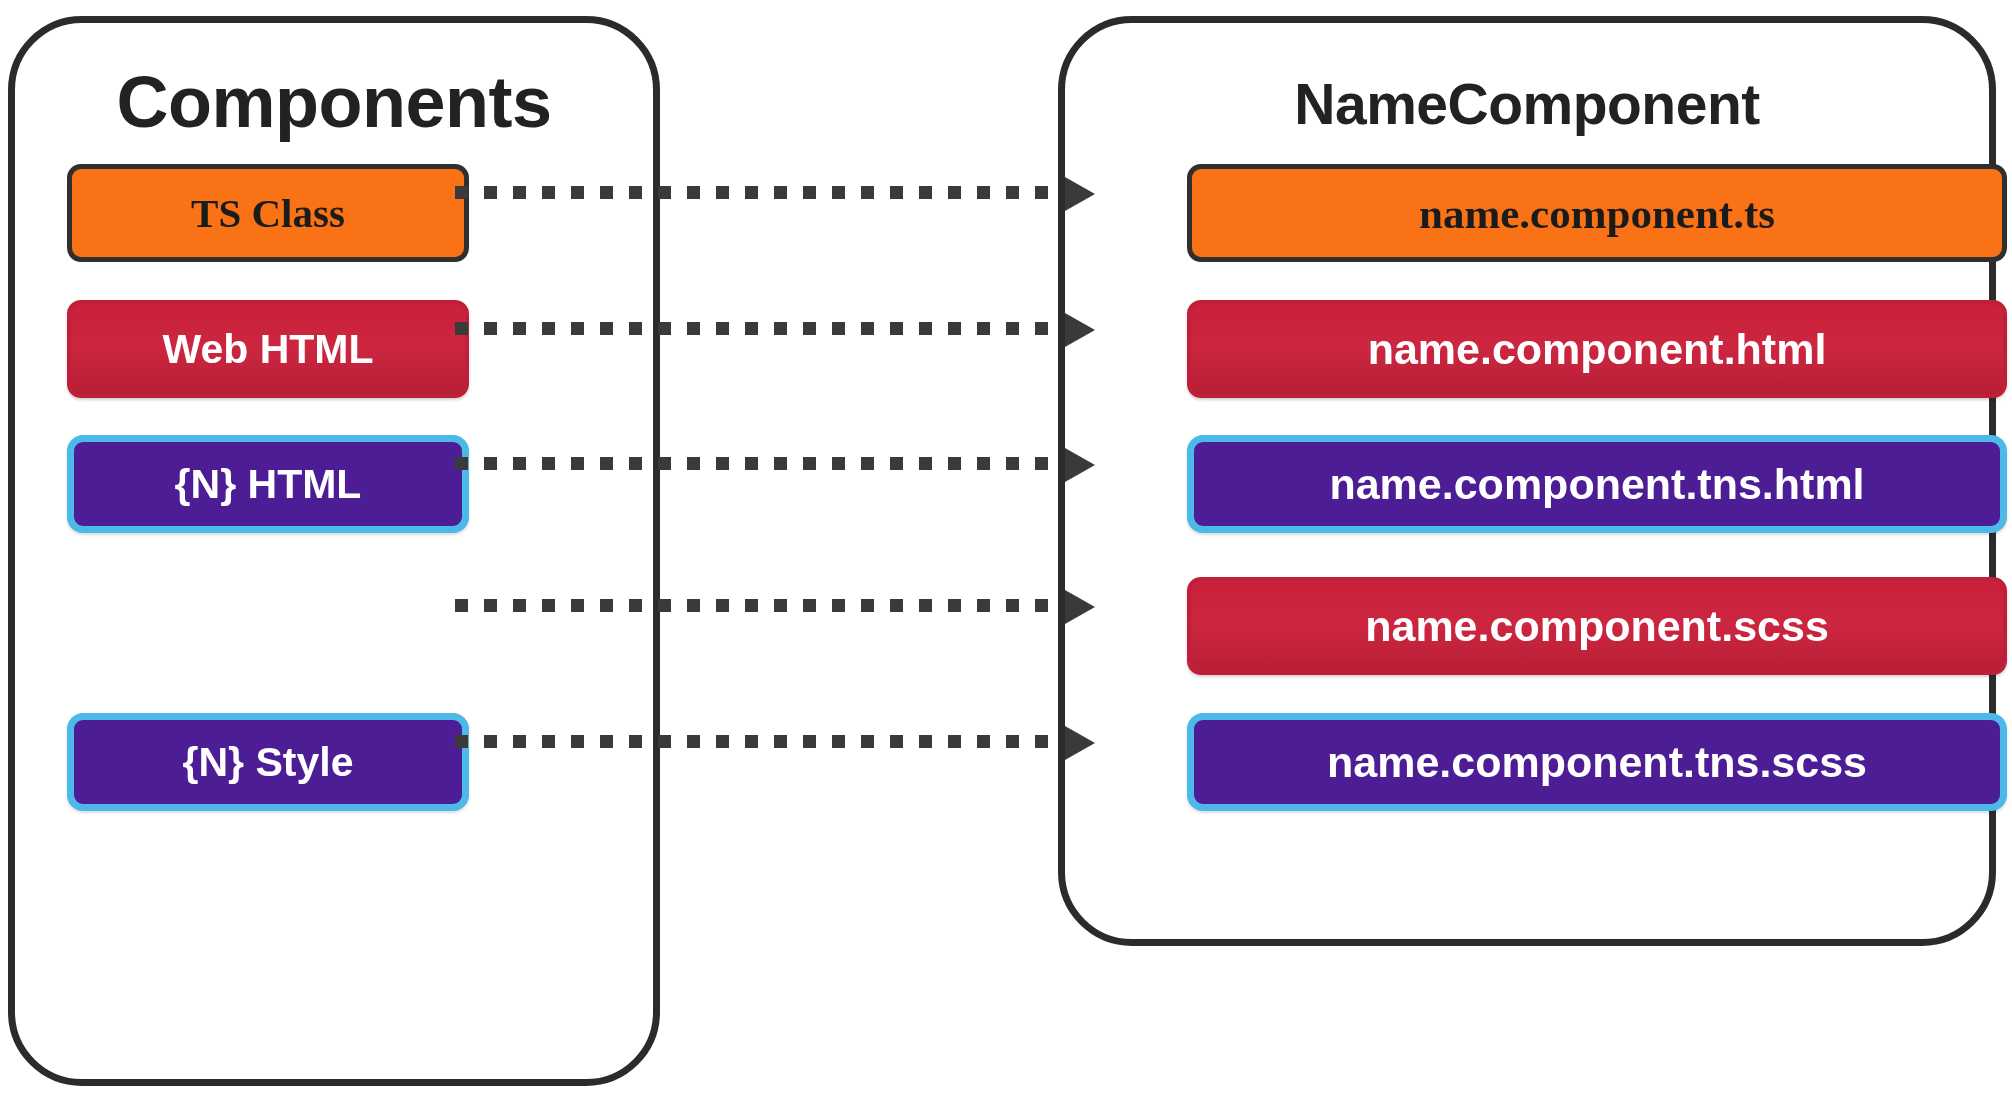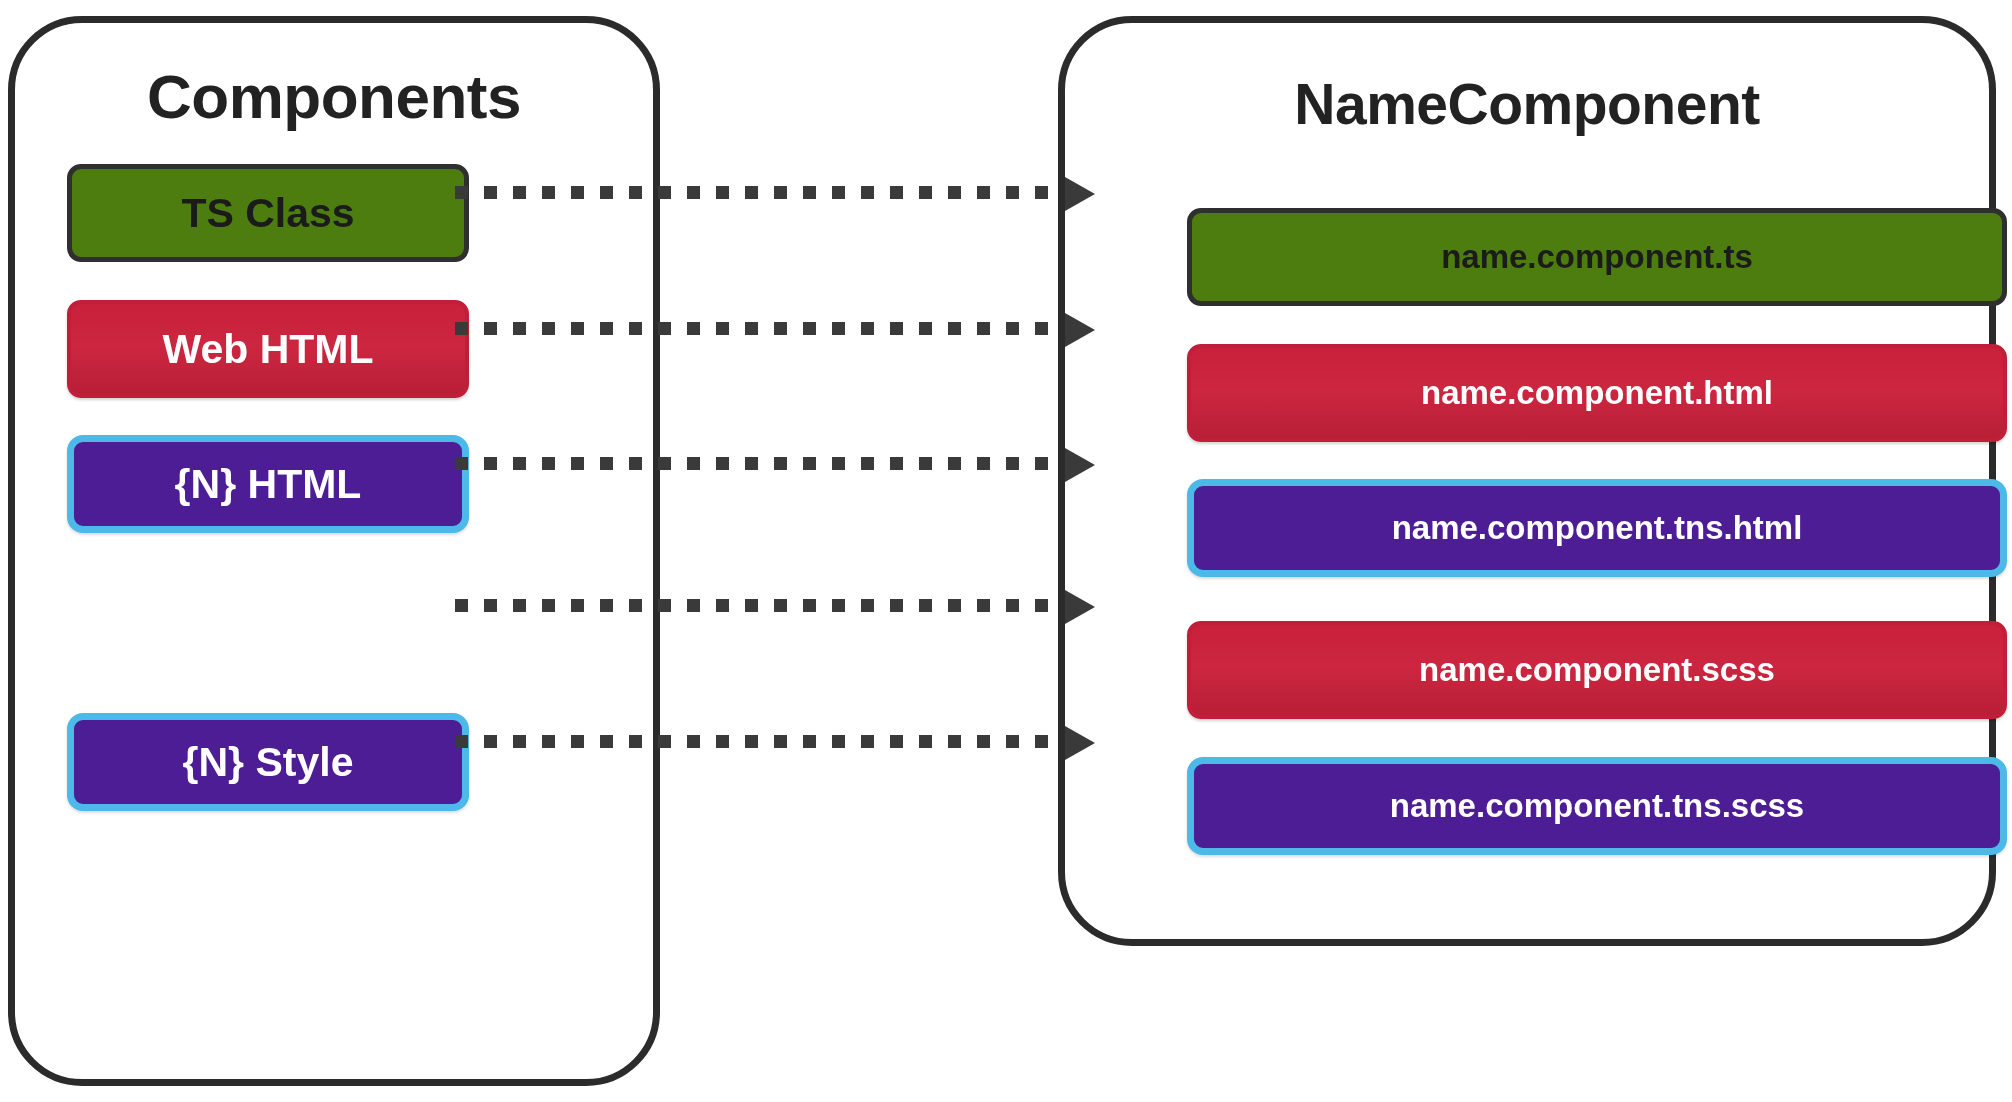--- a/index.html
+++ b/index.html
@@ -36,21 +36,21 @@
   .panel-title {
     position: absolute;
     left: 0;
     width: 100%;
     text-align: center;
     font-weight: bold;
     color: #222222;
     letter-spacing: -0.5px;
     white-space: nowrap;
   }
-  #panel-left  .panel-title { top: 38px; font-size: 62px; }
+  #panel-left  .panel-title { top: 38px; font-size: 72px; }
   #panel-right .panel-title { top: 48px; font-size: 57px; }
 
   
   .rows {
     position: absolute;
     left: 0;
     top: 0;
     width: 100%;
     height: 100%;
   }
@@ -60,25 +60,26 @@
     display: flex;
     align-items: center;
     justify-content: center;
     text-align: center;
     white-space: nowrap;
     z-index: 4;
   }
 
   
   .box.white {
-    background: #4d7c0f;
+    background: #f97316;
     border: 5px solid #2f2f2f;
     border-radius: 14px;
     color: #1b1b1b;
     font-weight: bold;
+    font-family: Liberation Serif, serif;
   }
   
   .box.red {
     background: linear-gradient(180deg, #c9203c 0%, #cc2640 48%, #b81f37 100%);
     border: 4px solid #bf1f39;
     border-radius: 14px;
     color: #ffffff;
     font-weight: bold;
     box-shadow: 0 2px 3px rgba(0,0,0,0.18);
   }
@@ -88,21 +89,21 @@
     border: 7px solid #4cb9e8;
     border-radius: 16px;
     color: #ffffff;
     font-weight: bold;
     box-shadow: 0 2px 3px rgba(0,0,0,0.14);
   }
 
   
   #panel-left .box  { left: 52px; width: 402px; height: 98px; font-size: 41px; }
   
-  #panel-right .box { left: 122px; width: 820px; height: 98px; font-size: 33px; margin-top: 44px; }
+  #panel-right .box { left: 122px; width: 820px; height: 98px; font-size: 43px; }
 
   .r0 { top: 141px; }
   .r1 { top: 277px; }
   .r2 { top: 412px; }
   .r3 { top: 554px; }
   .r4 { top: 690px; }
 
   
   .connector {
     position: absolute;

